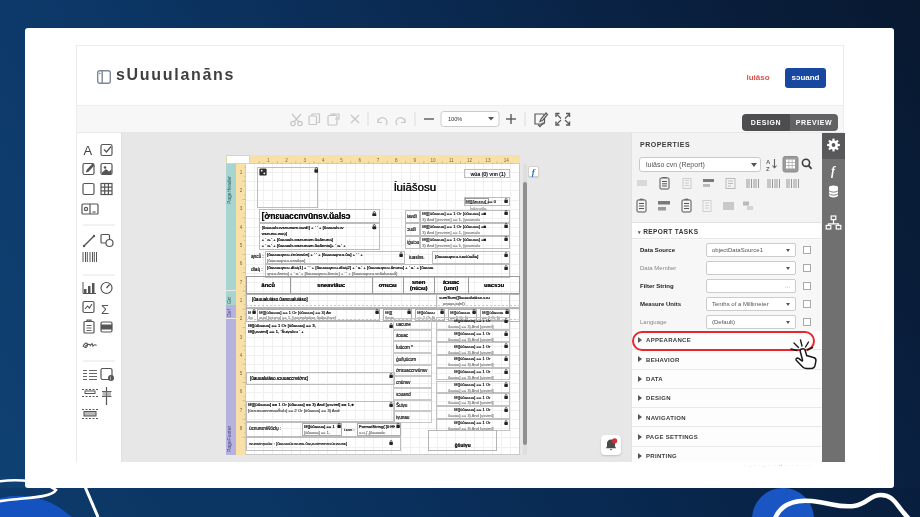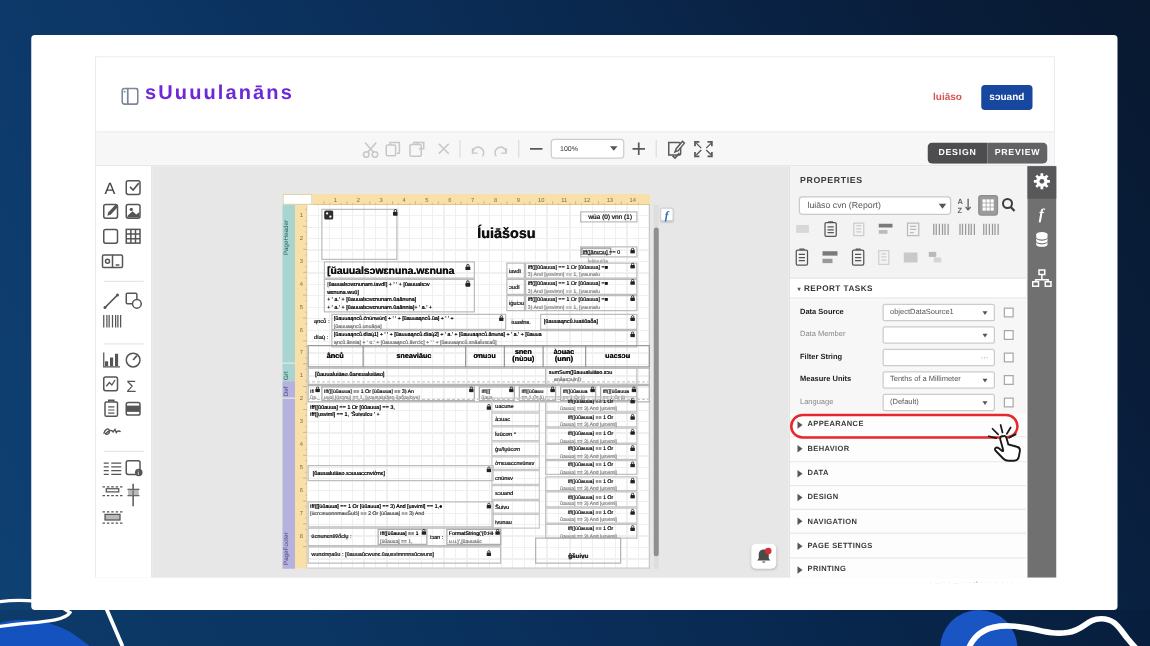--- a/index.html
+++ b/index.html
@@ -29,21 +29,21 @@
 <div class="abs" id="card" style="left:25px;top:28px;width:869px;height:460px;background:#ffffff;border-radius:3px;"></div>
 
 <div class="abs" id="panel" style="left:76px;top:45px;width:768px;height:417px;background:#fff;border:1px solid #ebebeb;"></div>
 
 <div class="abs" id="hdr" style="left:77px;top:46px;width:766px;height:59px;background:#fff;"></div>
 <svg class="abs" style="left:97px;top:70px" width="14" height="14" viewBox="0 0 14 14">
   <rect x="0.7" y="0.7" width="12.6" height="12.6" rx="2" fill="none" stroke="#7d879c" stroke-width="1.4"></rect>
   <line x1="5.2" y1="0.7" x2="5.2" y2="13.3" stroke="#7d879c" stroke-width="1.4"></line>
   <line x1="2" y1="3.4" x2="3.4" y2="3.4" stroke="#7d879c" stroke-width="1.1"></line>
 </svg>
-<div class="abs" style="left:116px;top:66px;font-size:16px;font-weight:bold;color:#6d28d9;letter-spacing:1.7px;">sUuuulanāns</div>
+<div class="abs" style="left:116px;top:66px;font-size:16px;font-weight:bold;color:#404040;letter-spacing:1.7px;">sUuuulanāns</div>
 <div class="abs" style="left:738px;top:72.5px;width:40px;text-align:center;font-size:8px;color:#d9534f;font-weight:bold;">luiāso</div>
 <div class="abs" style="left:785px;top:68px;width:41px;height:19.5px;background:#17479f;border-radius:3px;color:#fff;font-size:8px;font-weight:bold;text-align:center;line-height:19.5px;">sɔuand</div>
 
 <div class="abs" id="tbar" style="left:77px;top:105px;width:766px;height:28px;background:#f7f7f8;border-top:1px solid #eeeeee;border-bottom:1px solid #e7e7e7;"></div>
 <svg class="abs" style="left:0;top:105px;" width="920" height="28" viewBox="0 0 920 28">
   <g stroke="#c7c7c7" fill="none" stroke-width="1.2">
 
     <circle cx="293" cy="18.5" r="2.2"></circle>
       <circle cx="300" cy="18.5" r="2.2"></circle>
     <path d="M294,17 L301,9 M299,17 L292,9"></path>
@@ -541,31 +541,31 @@
       <rect x="0.4" y="0.4" width="7.2" height="7.2" rx="1.2" fill="#2e2e2e"></rect>
       <circle cx="2.7" cy="2.7" r="0.9" fill="#fff"></circle>
       <circle cx="5.3" cy="5.3" r="0.9" fill="#fff"></circle>
     </svg>
 <svg class="t" style="left:67.5px;top:3.3px" width="4.8" height="6.0" viewBox="0 0 4.2 5.2">
       <path d="M1.2,2 v-0.6 a0.9,0.9 0 0 1 1.8,0 V2" fill="none" stroke="#222" stroke-width="0.7"></path>
       <rect x="0.3" y="2" width="3.6" height="2.9" rx="0.7" fill="#222"></rect>
     </svg>
 <div class="b" style="left:218px;top:4.5px;width:45.5px;height:9.5px;"></div>
 <div class="t" style="left:222px;top:6.8px;font-size:5.2px;width:40px;text-align:center;color:#222;">wūa (0) vnn (1)</div>
-<div class="t" style="left:128px;top:15.5px;font-size:11.5px;font-weight:bold;width:62px;text-align:center;color:#111;text-shadow:0.35px 0 0 #111;">ĺuiāšosu</div>
+<div class="t" style="left:128px;top:15.5px;font-size:11.5px;font-weight:normal;width:62px;text-align:right;color:#111;text-shadow:0.35px 0 0 #111;">ĺuiāšosu</div>
 <div class="b" style="left:218px;top:33px;width:45.5px;height:8.6px;"></div>
 <div class="b" style="left:218.8px;top:33.8px;width:24px;height:6.6px;border-color:#999;"></div>
 <div class="t" style="left:220px;top:34.6px;font-size:4.4px;color:#222;white-space:nowrap;">Iff([ănưɔu] == 0</div>
 <svg class="t" style="left:257.5px;top:33.8px" width="4.2" height="5.2" viewBox="0 0 4.2 5.2">
       <path d="M1.2,2 v-0.6 a0.9,0.9 0 0 1 1.8,0 V2" fill="none" stroke="#222" stroke-width="0.7"></path>
       <rect x="0.3" y="2" width="3.6" height="2.9" rx="0.7" fill="#222"></rect>
     </svg>
 <div class="t" style="left:224px;top:41.8px;font-size:4.2px;color:#999;">ĺvāiṿuiŭa</div>
 <div class="b" style="left:13px;top:45px;width:121px;height:13.5px;"></div>
-<div class="t" style="left:15.5px;top:47px;font-size:8.3px;font-weight:bold;white-space:nowrap;color:#111;">[ŭauualsɔwɛnuna.wɛnuna</div>
+<div class="t" style="left:15.5px;top:47px;font-size:8.3px;font-weight:bold;white-space:nowrap;color:#111;">[ờnɛuaccnvūnsv.ŭalsɔ</div>
 <svg class="t" style="left:126px;top:46.8px" width="4.6" height="5.7" viewBox="0 0 4.2 5.2">
       <path d="M1.2,2 v-0.6 a0.9,0.9 0 0 1 1.8,0 V2" fill="none" stroke="#222" stroke-width="0.7"></path>
       <rect x="0.3" y="2" width="3.6" height="2.9" rx="0.7" fill="#222"></rect>
     </svg>
 <div class="b" style="left:13px;top:59px;width:121px;height:27px;"></div>
 <div class="t" style="left:15.5px;top:60.5px;font-size:4.4px;white-space:nowrap;width:108px;overflow:hidden;">[ŭauualsɔvɛnunam.iavdī] + ' ' + [ŭauualsɔv</div>
 <div class="t" style="left:15.5px;top:66.5px;font-size:4.4px;">wɛnuna.wuụ̄]</div>
 <div class="t" style="left:15.5px;top:72.5px;font-size:4.4px;white-space:nowrap;">+ ' a.' + [ŭauualsɔvɛnunam.ŭaănuna]</div>
 <div class="t" style="left:15.5px;top:78.5px;font-size:4.4px;white-space:nowrap;">+ ' a.' + [ŭauualsɔvɛnunam.ŭaănnia]+ ' a.' +</div>
 <svg class="t" style="left:126px;top:60.3px" width="4.6" height="5.7" viewBox="0 0 4.2 5.2">

